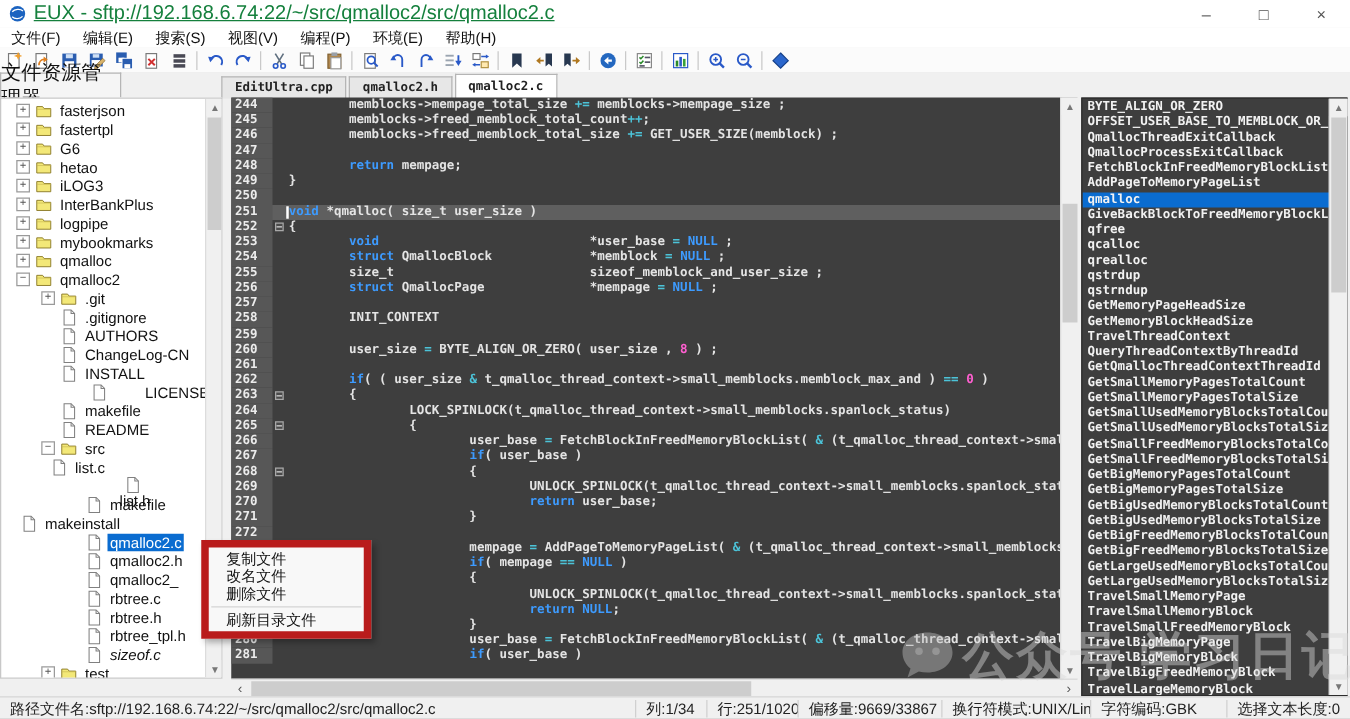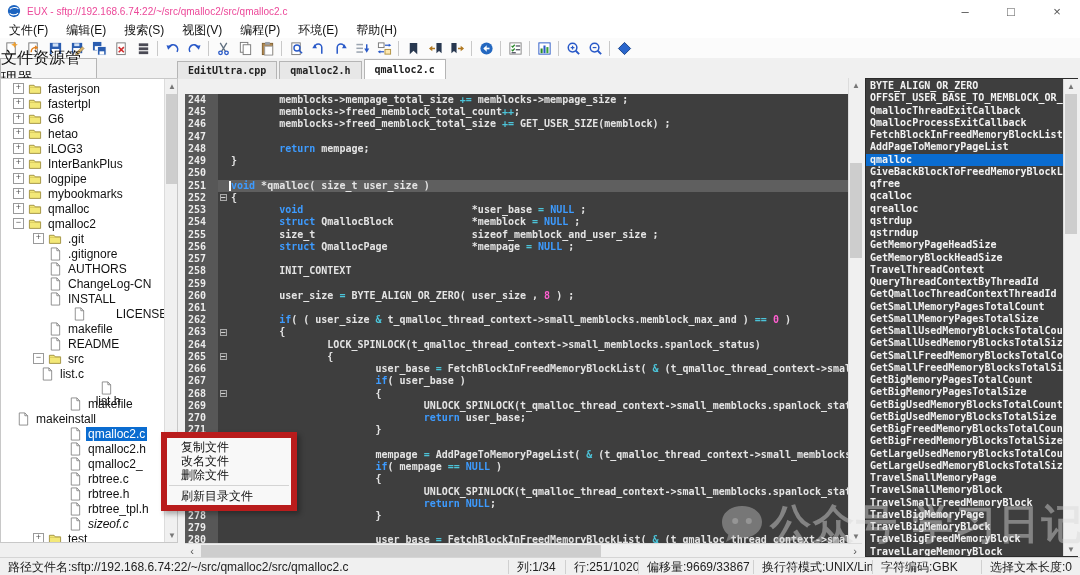--- a/index.html
+++ b/index.html
@@ -1,21 +1,21 @@
 <!DOCTYPE html>
 <html><head>
 <meta charset="utf-8">
 <style>
   html,body{margin:0;padding:0;background:#888;}
   #app{position:relative;width:1080px;height:575px;background:#f0f0f0;overflow:hidden;
        font-family:"Liberation Sans",sans-serif;font-size:12px;color:#222;}
   
   .titlebar{position:absolute;left:0;top:0;width:1080px;height:22px;background:#ffffff;display:flex;align-items:center;}
   .appicon{width:14px;height:14px;margin:0 6px 0 7px;}
-  .title-text{font-size:10px;color:#ec4899;}
+  .title-text{font-size:16px;color:#15803d;text-decoration:underline;}
   .wincontrols{position:absolute;right:0;top:0;height:22px;display:flex;}
   .winbtn{width:46px;height:22px;display:flex;align-items:center;justify-content:center;color:#555;font-size:13px;}
   
   .menubar{position:absolute;left:0;top:22px;width:1080px;height:16px;background:#ffffff;display:flex;align-items:center;}
   .menu-item{padding:0 9px;font-size:12px;color:#111;}
   
   .toolbar{position:absolute;left:0;top:38px;width:1080px;height:20px;background:#fbfbfb;border-bottom:1px solid #e3e3e3;display:flex;align-items:center;}
   .tbtn{width:22px;height:18px;display:flex;align-items:center;justify-content:center;}
   .tbtn svg{width:15px;height:15px;}
   .tsep{width:1px;height:15px;background:#c9c9c9;margin:0 3px;}
@@ -34,21 +34,21 @@
   .texp{width:9px;height:9px;border:1px solid #9a9a9a;background:#fff;color:#555;font-size:9px;line-height:7px;text-align:center;margin-right:4px;flex:none;box-sizing:content-box;}
   .tspacer{width:15px;flex:none;}
   .ticon{width:14px;height:13px;margin-right:4px;flex:none;}
   .tlabel{font-size:12px;color:#111;padding:0 2px;}
   .tlabel.sel{background:#0a6cd0;color:#fff;}
   
   .vscroll{position:absolute;width:14px;background:#f0f0f0;border-left:1px solid #dcdcdc;}
   .varrow{position:absolute;left:0;width:14px;height:14px;background:#f0f0f0;color:#777;font-size:8px;display:flex;align-items:center;justify-content:center;}
   .vthumb{position:absolute;left:1px;width:12px;background:#cdcdcd;}
   
-  .editor{position:absolute;left:185px;top:78px;width:677px;height:465px;background:#3e3e3e;overflow:hidden;margin-top:16px;}
+  .editor{position:absolute;left:185px;top:78px;width:677px;height:465px;background:#3e3e3e;overflow:hidden;}
   #code{position:absolute;left:0;top:0;width:663px;}
   .codeline{position:relative;height:12.236px;display:flex;font-family:"DejaVu Sans Mono",monospace;font-size:10px;font-weight:bold;line-height:12.236px;}
   .codeline.cur{background:#5f5f5f;}
   .gut{width:30px;flex:none;background:#575757;color:#ececec;padding-left:3px;}
   .fold{width:13px;flex:none;position:relative;}
   .foldbox{position:absolute;left:2px;top:2.5px;width:7px;height:7px;border:1px solid #a8a8a8;background:#4a4a4a;color:#ddd;font-size:8px;line-height:5px;text-align:center;box-sizing:border-box;}
   .codetext{flex:1;overflow:hidden;white-space:pre;color:#e4e4e4;}
   .codetext .k{color:#3d9bff;}
   .codetext .n{color:#ff5fd0;}
   .codetext .o{color:#4cc3d8;}
@@ -747,25 +747,20 @@
         </div>
         <div class="codeline">
           <span class="gut">277</span>
           <span class="fold"></span>
           <span class="codetext"><span class="p">                                </span><span class="k">return</span><span class="p"> </span><span class="k">NULL</span><span class="p">;</span></span>
         </div>
         <div class="codeline">
           <span class="gut">278</span>
           <span class="fold"></span>
           <span class="codetext"><span class="p">                        }</span></span>
-        </div>
-        <div class="codeline">
-          <span class="gut">279</span>
-          <span class="fold"></span>
-          <span class="codetext"></span>
         </div>
         <div class="codeline">
           <span class="gut">280</span>
           <span class="fold"></span>
           <span class="codetext"><span class="p">                        user_base </span><span class="o">=</span><span class="p"> FetchBlockInFreedMemoryBlockList( </span><span class="o">&amp;</span><span class="p"> (t_qmalloc_thread_context-&gt;small_memblocks.memblock_list) ) ;</span></span>
         </div>
         <div class="codeline">
           <span class="gut">281</span>
           <span class="fold"></span>
           <span class="codetext"><span class="p">                        </span><span class="k">if</span><span class="p">( user_base )</span></span>

